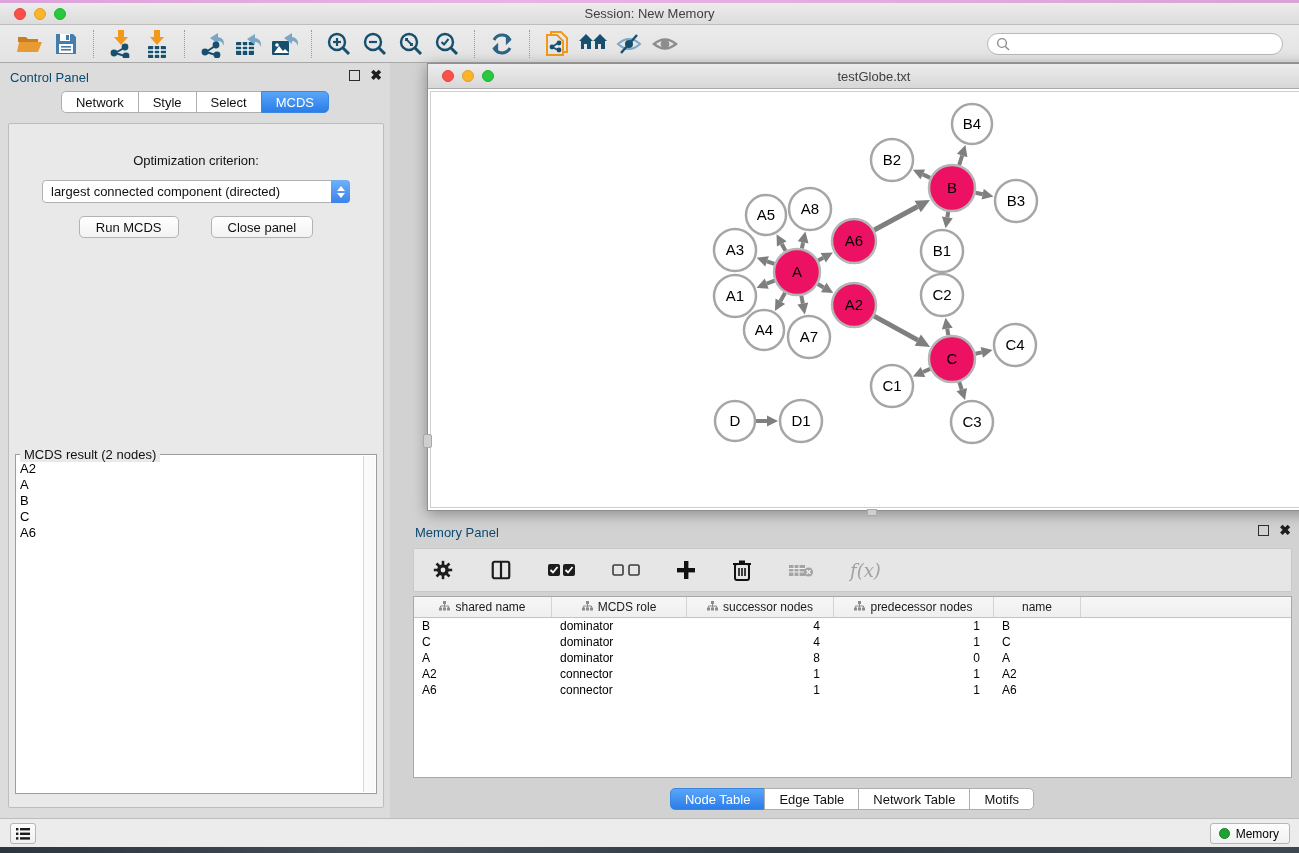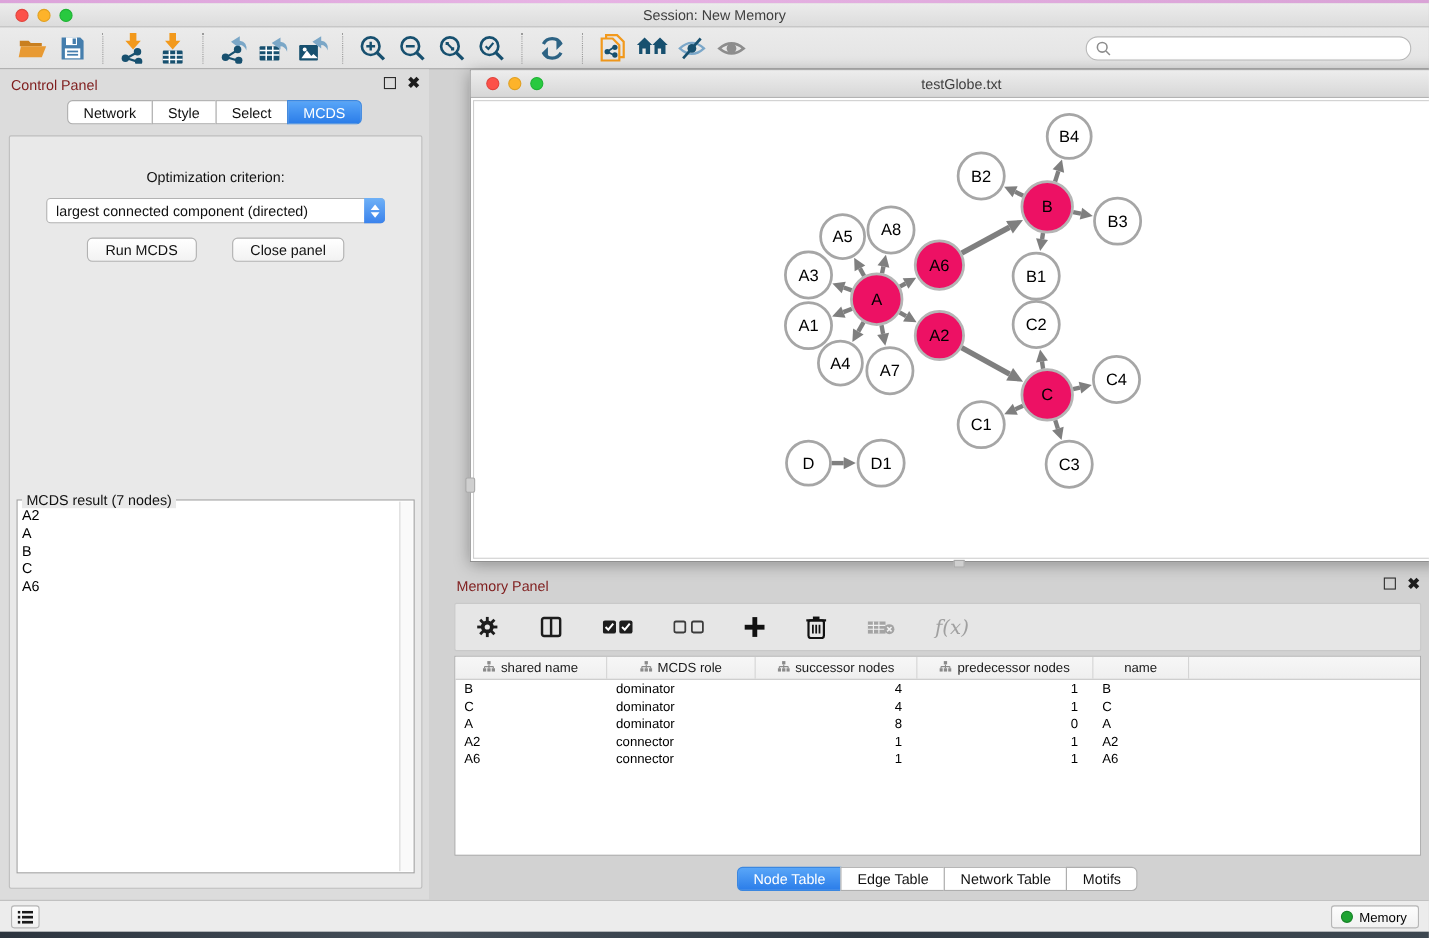--- a/index.html
+++ b/index.html
@@ -31,21 +31,21 @@
   .searchbox { width:296px; height:22px; background:#fff; border:1px solid #b9b9b9;
     border-radius:11px; display:flex; align-items:center; padding:0 8px; margin-right:4px; }
   .searchbox input { border:none; outline:none; flex:1; font-size:12px; margin-left:5px;
     font-family:"Liberation Sans",sans-serif; background:transparent; }
 
   
   .control-panel { position:absolute; left:0; top:63px; width:390px; height:755px;
     background:#dcdcdc; }
   .panel-titlerow { position:relative; height:28px; display:flex; align-items:center;
     padding:0 10px; }
-  .panel-title { font-size:13px; color:#7f1d1d; }
+  .panel-title { font-size:13px; color:#0c4a6e; }
   .panel-wicons { position:absolute; right:8px; top:7px; display:flex; gap:10px; align-items:center; }
   .float-icon { width:11px; height:11px; border:1.5px solid #2c2c2c; background:transparent; }
   .close-x { font-size:14px; font-weight:bold; color:#1c1c1c; line-height:11px; }
 
   .seg { display:flex; justify-content:center; }
   .seg .seg-btn { height:22px; padding:0 14px; background:#fff; border:1px solid #aeaeae;
     margin-left:-1px; font-size:13px; color:#111; display:flex; align-items:center; }
   .seg .seg-btn:first-child { border-radius:5px 0 0 5px; margin-left:0; }
   .seg .seg-btn:last-child { border-radius:0 5px 5px 0; }
   .seg .seg-btn.active { background:linear-gradient(#59a6f8,#2b7de9); color:#fff;
@@ -324,21 +324,21 @@
         <span class="dd-stepper">
             <span class="dd-up"></span>
             <span class="dd-down"></span>
           </span>
       </div>
       <div class="cp-buttons">
         <div class="mac-btn">Run MCDS</div>
         <div class="mac-btn">Close panel</div>
       </div>
       <div class="result-box">
-        <span class="result-legend">MCDS result (7 nodes)</span>
+        <span class="result-legend">MCDS result (2 nodes)</span>
         <div class="result-list" id="result-list">
             <div>A2</div>
             <div>A</div>
             <div>B</div>
             <div>C</div>
             <div>A6</div>
           </div>
         <div class="result-scroll"></div>
       </div>
     </div>

